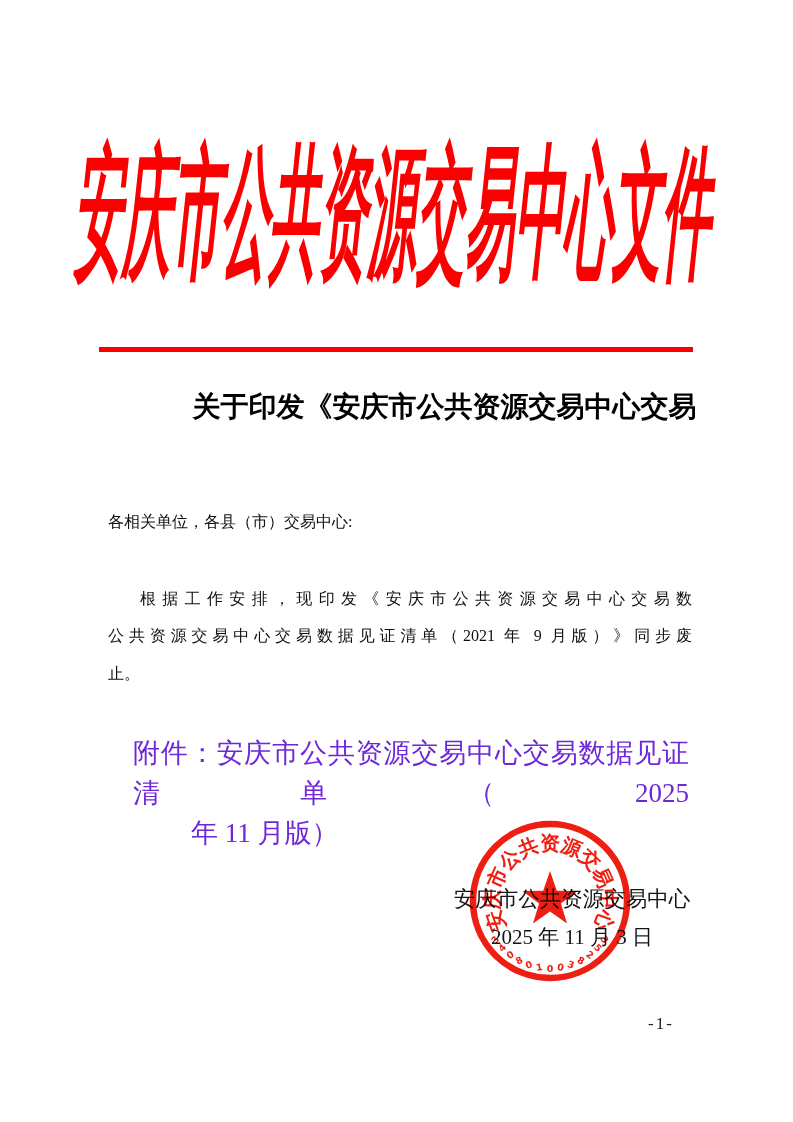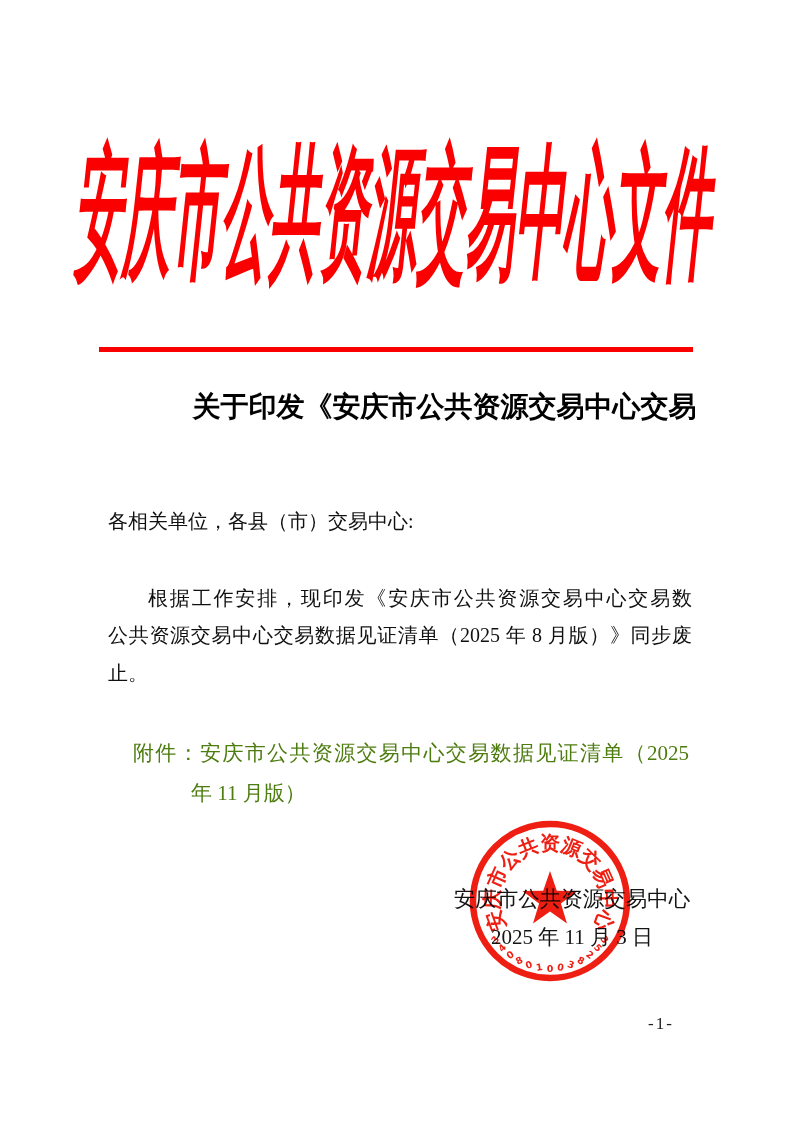--- a/index.html
+++ b/index.html
@@ -25,29 +25,29 @@
   
   .notice-title {
     position:absolute; top:386px; left:0; width:100%;
     text-align:center; font-weight:700; font-size:28px; line-height:41px;
     color:#000;
     margin-left:48px;
   }
   
   .body-block {
     position:absolute; left:108px; top:503px; width:584px;
-    font-size:20px; line-height:37.5px; color:#101010;
+    font-size:16px; line-height:37.5px; color:#101010;
   }
   .b-line { width:100%; }
   .just { text-align:justify; text-align-last:justify; text-justify:inter-character; }
   .indent { text-indent:2em;margin-top:39px; }
   
   .attachment-block {
     position:absolute; left:133px; top:733px; width:556px;
-    font-size:21px; line-height:40px; color:#4d7c0f;
+    font-size:27px; line-height:40px; color:#6d28d9;
   }
   .attach-cont { margin-left:58px; }
   
   .signer {
     position:absolute; left:452px; top:886px; width:240px;
     font-size:21.5px; line-height:26px; color:#141414; text-align:center;
     white-space:nowrap;
   }
   .sign-date {
     position:absolute; left:452px; top:924px; width:240px;
@@ -87,21 +87,21 @@
 
   <div class="red-line"></div>
 
   <div class="notice-title">
     <div>关于印发《安庆市公共资源交易中心交易</div>
   </div>
 
   <div class="body-block">
     <div class="b-line">各相关单位，各县（市）交易中心:</div>
     <div class="b-line just indent">根据工作安排，现印发《安庆市公共资源交易中心交易数</div>
-    <div class="b-line just">公共资源交易中心交易数据见证清单（2025 年 8 月版）》同步废</div>
+    <div class="b-line just">公共资源交易中心交易数据见证清单（2021 年 9 月版）》同步废</div>
     <div class="b-line">止。</div>
   </div>
 
   <div class="attachment-block">
     <div class="just">附件：安庆市公共资源交易中心交易数据见证清单（2025</div>
     <div class="attach-cont">年 11 月版）</div>
   </div>
 
   <div class="signer">安庆市公共资源交易中心</div>
 

